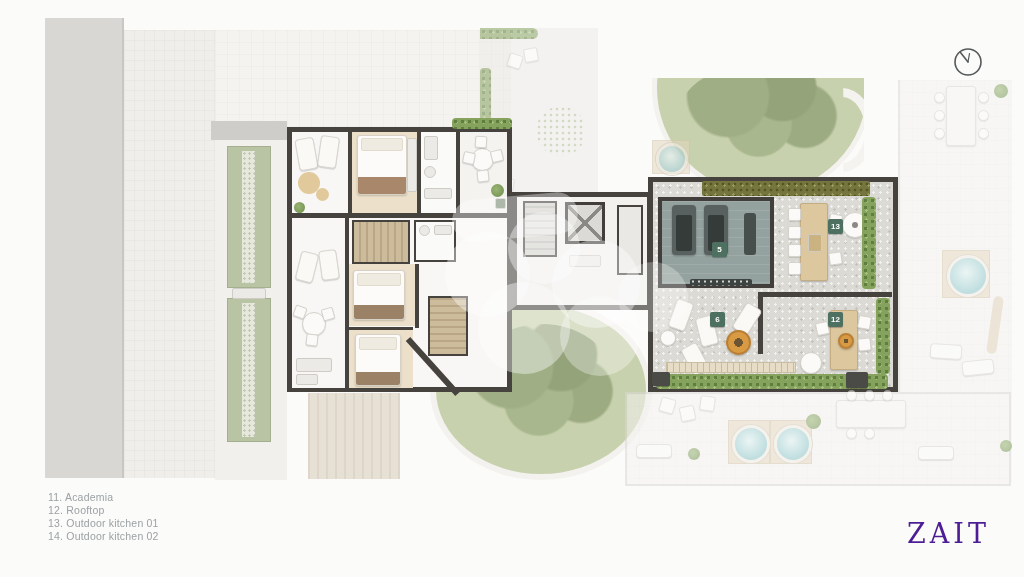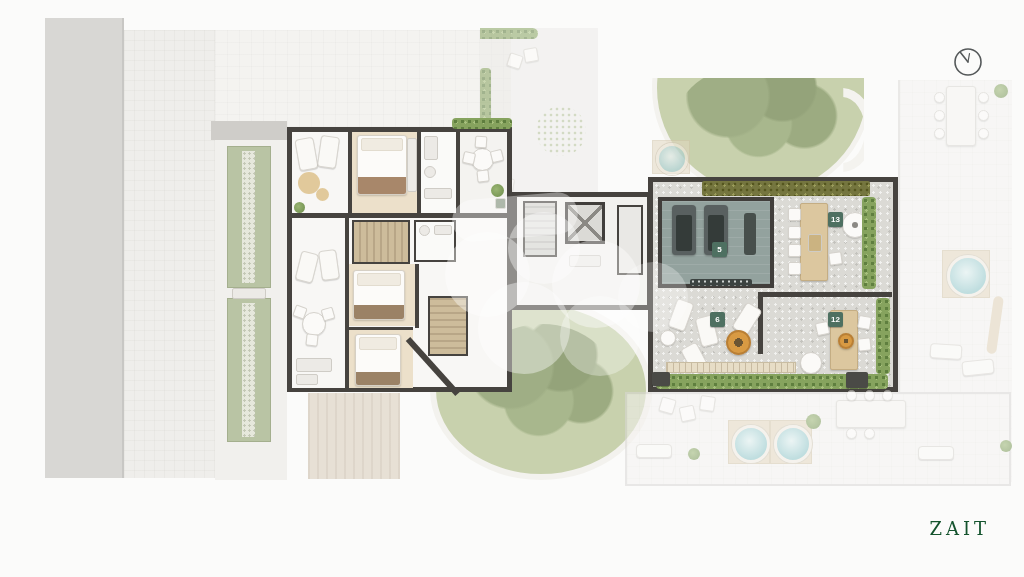--- a/index.html
+++ b/index.html
@@ -93,22 +93,22 @@
 
   .watermark{pointer-events:none;}
   .wm{background:rgba(255,255,255,.40);border-radius:50%;}
   .wm-bar{background:rgba(255,255,255,.38);border-radius:22px;}
 
   .faded{opacity:.55;}
 
   
   .legend{color:#9ba1a4;font-size:10.5px;line-height:13px;letter-spacing:.2px;}
   .legend-row{white-space:nowrap;}
-  .brand{color:#14532d;font-family:"DejaVu Serif","Liberation Serif",serif;
-    font-size:18px;letter-spacing:4px;font-weight:500;margin-left:6px;}
+  .brand{color:#4c1d95;font-family:"DejaVu Serif","Liberation Serif",serif;
+    font-size:27px;letter-spacing:4px;font-weight:500;margin-left:6px;}
   .compass{color:#55595a;}
 </style>
 </head>
 <body>
 
 <div class="canvas">
 
   <div class="abs slab-dark" style="left:45px;top:18px;width:77px;height:460px"></div>
   <div class="abs slab-light" style="left:124px;top:30px;width:91px;height:448px"></div>
   <div class="abs roof-white" style="left:215px;top:30px;width:296px;height:97px"></div>
@@ -257,21 +257,21 @@
   </div>
   <div class="abs chair" style="left:788px;top:208px;width:11px;height:11px"></div>
   <div class="abs chair" style="left:788px;top:226px;width:11px;height:11px"></div>
   <div class="abs chair" style="left:788px;top:244px;width:11px;height:11px"></div>
   <div class="abs chair" style="left:788px;top:262px;width:11px;height:11px"></div>
   <div class="abs chair" style="left:829px;top:214px;width:11px;height:11px;transform:rotate(12deg)"></div>
   <div class="abs chair" style="left:829px;top:252px;width:11px;height:11px;transform:rotate(-8deg)"></div>
   <div class="abs chair-round" style="left:842px;top:212px;width:24px;height:24px">
     <div class="abs" style="left:9px;top:9px;width:6px;height:6px;border-radius:50%;background:#8b8984"></div>
   </div>
-  <div class="abs badge" style="left:828px;top:212px">13</div>
+  <div class="abs badge" style="left:828px;top:219px">13</div>
   <div class="abs hedge" style="left:862px;top:197px;width:14px;height:92px"></div>
 
   <div class="abs wall" style="left:758px;top:292px;width:134px;height:5px"></div>
   <div class="abs wall" style="left:758px;top:292px;width:5px;height:62px"></div>
 
   <div class="abs lounger" style="left:672px;top:300px;width:16px;height:28px;transform:rotate(20deg)"></div>
   <div class="abs lounger" style="left:698px;top:316px;width:16px;height:28px;transform:rotate(-14deg)"></div>
   <div class="abs lounger" style="left:738px;top:304px;width:16px;height:28px;transform:rotate(32deg)"></div>
   <div class="abs lounger" style="left:686px;top:344px;width:16px;height:28px;transform:rotate(-28deg)"></div>
   <div class="abs chair-round" style="left:660px;top:330px;width:14px;height:14px"></div>
@@ -341,16 +341,22 @@
   </div>
 
   <div class="abs compass" style="left:950px;top:44px;width:36px;height:36px">
     <svg width="36" height="36" viewBox="0 0 36 36">
       <circle cx="18" cy="18" r="13" fill="none" stroke="#55595a" stroke-width="1.6"></circle>
       <line x1="18" y1="18" x2="10.5" y2="8.5" stroke="#55595a" stroke-width="1.6" stroke-linecap="round"></line>
       <line x1="18" y1="18" x2="19.5" y2="9.5" stroke="#55595a" stroke-width="1.2" stroke-linecap="round"></line>
     </svg>
   </div>
 
+  <div class="abs legend" style="left:48px;top:491px">
+    <div class="legend-row">11. Academia</div>
+    <div class="legend-row">12. Rooftop</div>
+    <div class="legend-row">13. Outdoor kitchen 01</div>
+    <div class="legend-row">14. Outdoor kitchen 02</div>
+  </div>
 
   <div class="abs brand" style="right:34px;top:518px">ZAIT</div>
 
 </div>
 
 </body></html>

